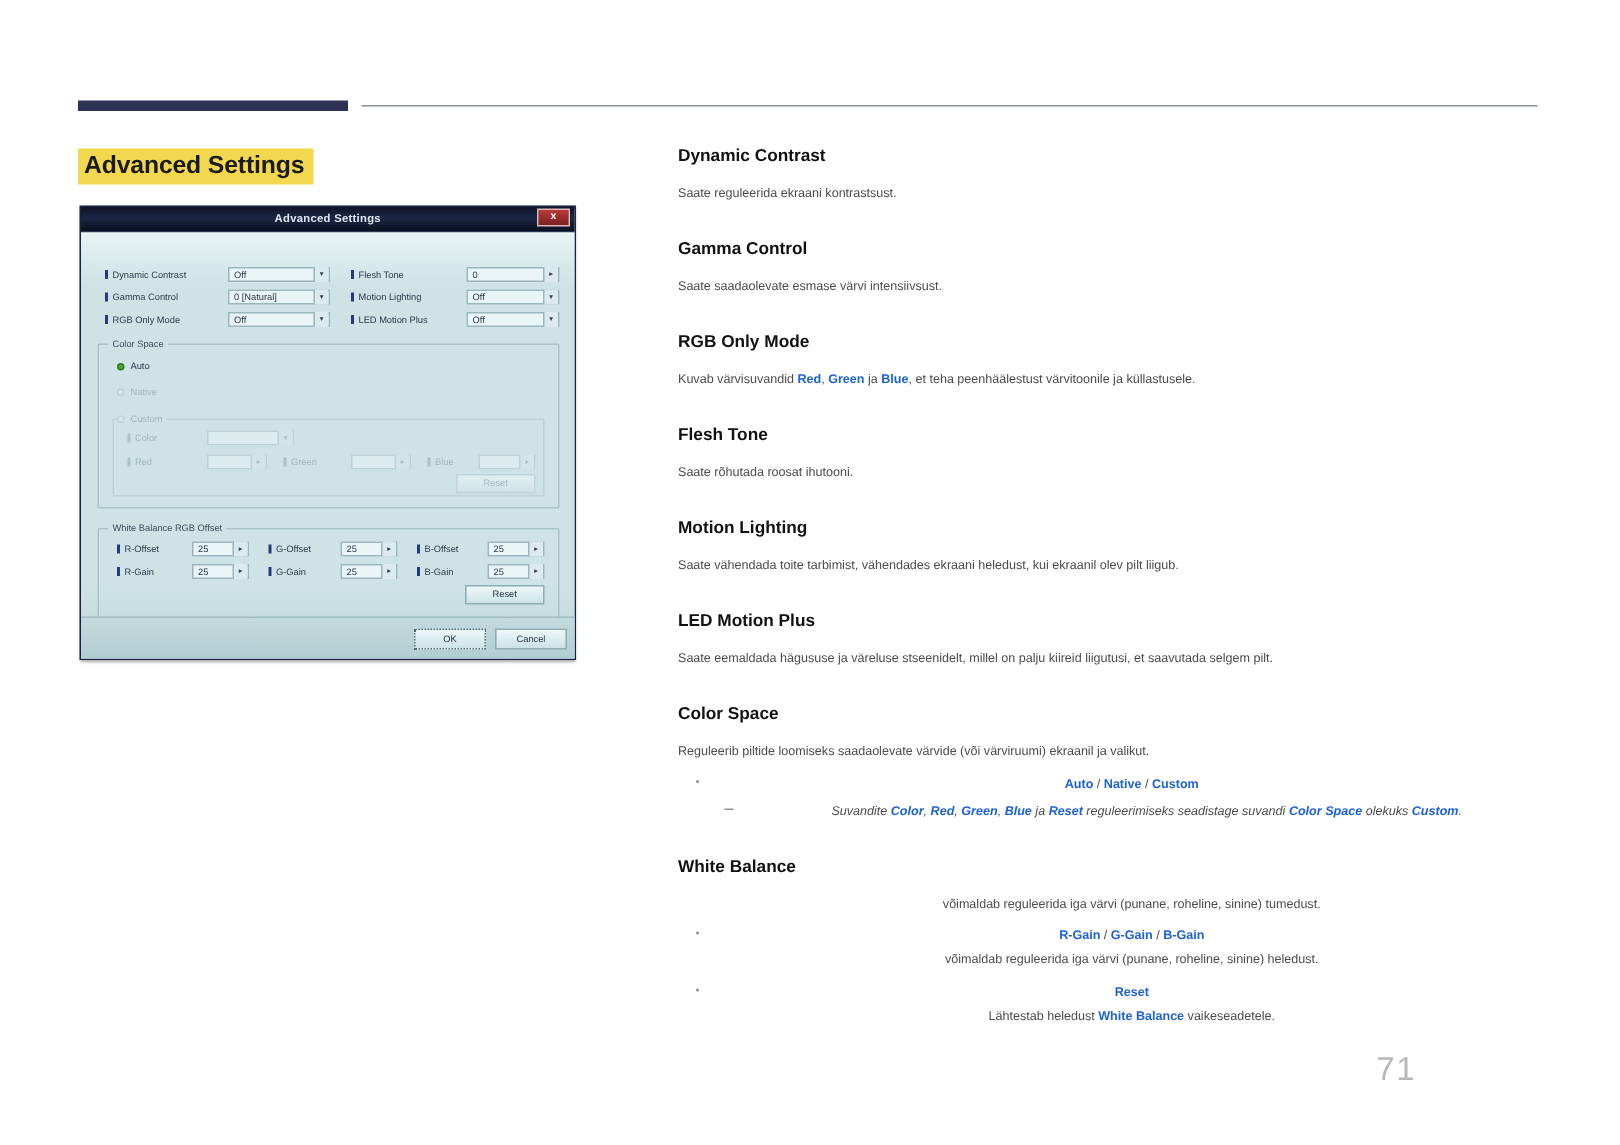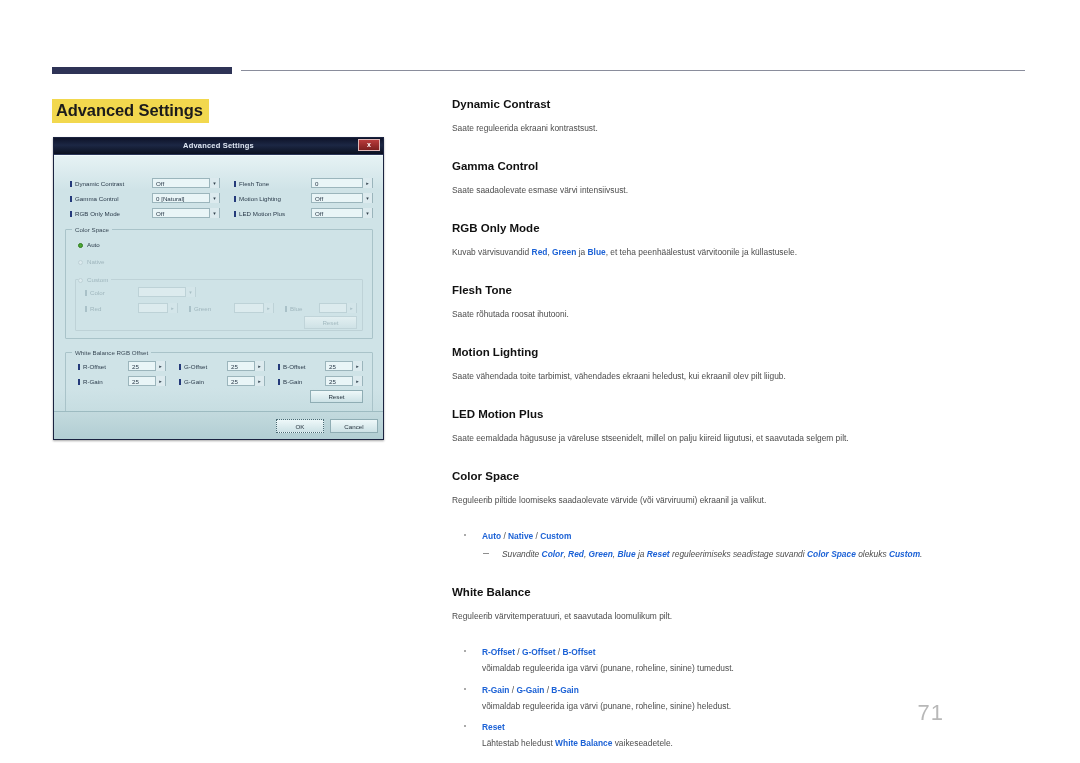--- a/index.html
+++ b/index.html
@@ -148,21 +148,21 @@
   .sec-h {
     font-size: 11.5px; font-weight: bold; color: #111111;
     margin: 0 0 10px 0; line-height: 1.2;
   }
   .sec-h.sp { margin-top: 26px; }
   .sec-p {
     font-size: 8.4px; color: #4c4c4c; margin: 0;
     line-height: 1.45;
   }
   .blue { color: #1c62d6; font-weight: bold; }
-  .bullets { margin: 24px 0 0 0; padding: 0; list-style: none; }
+  .bullets { margin: 10px 0 0 0; padding: 0; list-style: none; text-align: center; }
   .bul {
     position: relative; padding-left: 30px;
     font-size: 8.4px; color: #1c62d6; font-weight: bold;
     margin-top: 9px; line-height: 1.45;
   }
   .bul:first-child { margin-top: 0; }
   .bul .dot {
     position: absolute; left: 12px; top: 4px;
     width: 2px; height: 2px; background: #8e8e8e; border-radius: 50%;
   }
@@ -354,26 +354,22 @@
     <div class="bullets">
       <div class="bul">
         <span class="dot"></span><span>Auto</span><span class="sep"> / </span><span>Native</span><span class="sep"> / </span><span>Custom</span>
       </div>
       <div class="sub">
         <span class="dash"></span><span>Suvandite </span><span class="blue">Color</span><span>, </span><span class="blue">Red</span><span>, </span><span class="blue">Green</span><span>, </span><span class="blue">Blue</span><span> ja </span><span class="blue">Reset</span><span> reguleerimiseks seadistage suvandi </span><span class="blue">Color Space</span><span> olekuks </span><span class="blue">Custom</span><span>.</span>
       </div>
     </div>
 
     <h3 class="sec-h sp">White Balance</h3>
-    <p class="sec-p">Reguleerib värvitemperatuuri, et saavutada loomulikum pilt.</p>
     <div class="bullets">
 
-      <div class="bul">
-        <span class="dot"></span><span>R-Offset</span><span class="sep"> / </span><span>G-Offset</span><span class="sep"> / </span><span>B-Offset</span>
-      </div>
       <div class="subtext">võimaldab reguleerida iga värvi (punane, roheline, sinine) tumedust.</div>
 
       <div class="bul">
         <span class="dot"></span><span>R-Gain</span><span class="sep"> / </span><span>G-Gain</span><span class="sep"> / </span><span>B-Gain</span>
       </div>
       <div class="subtext">võimaldab reguleerida iga värvi (punane, roheline, sinine) heledust.</div>
 
       <div class="bul">
         <span class="dot"></span><span>Reset</span>
       </div>

